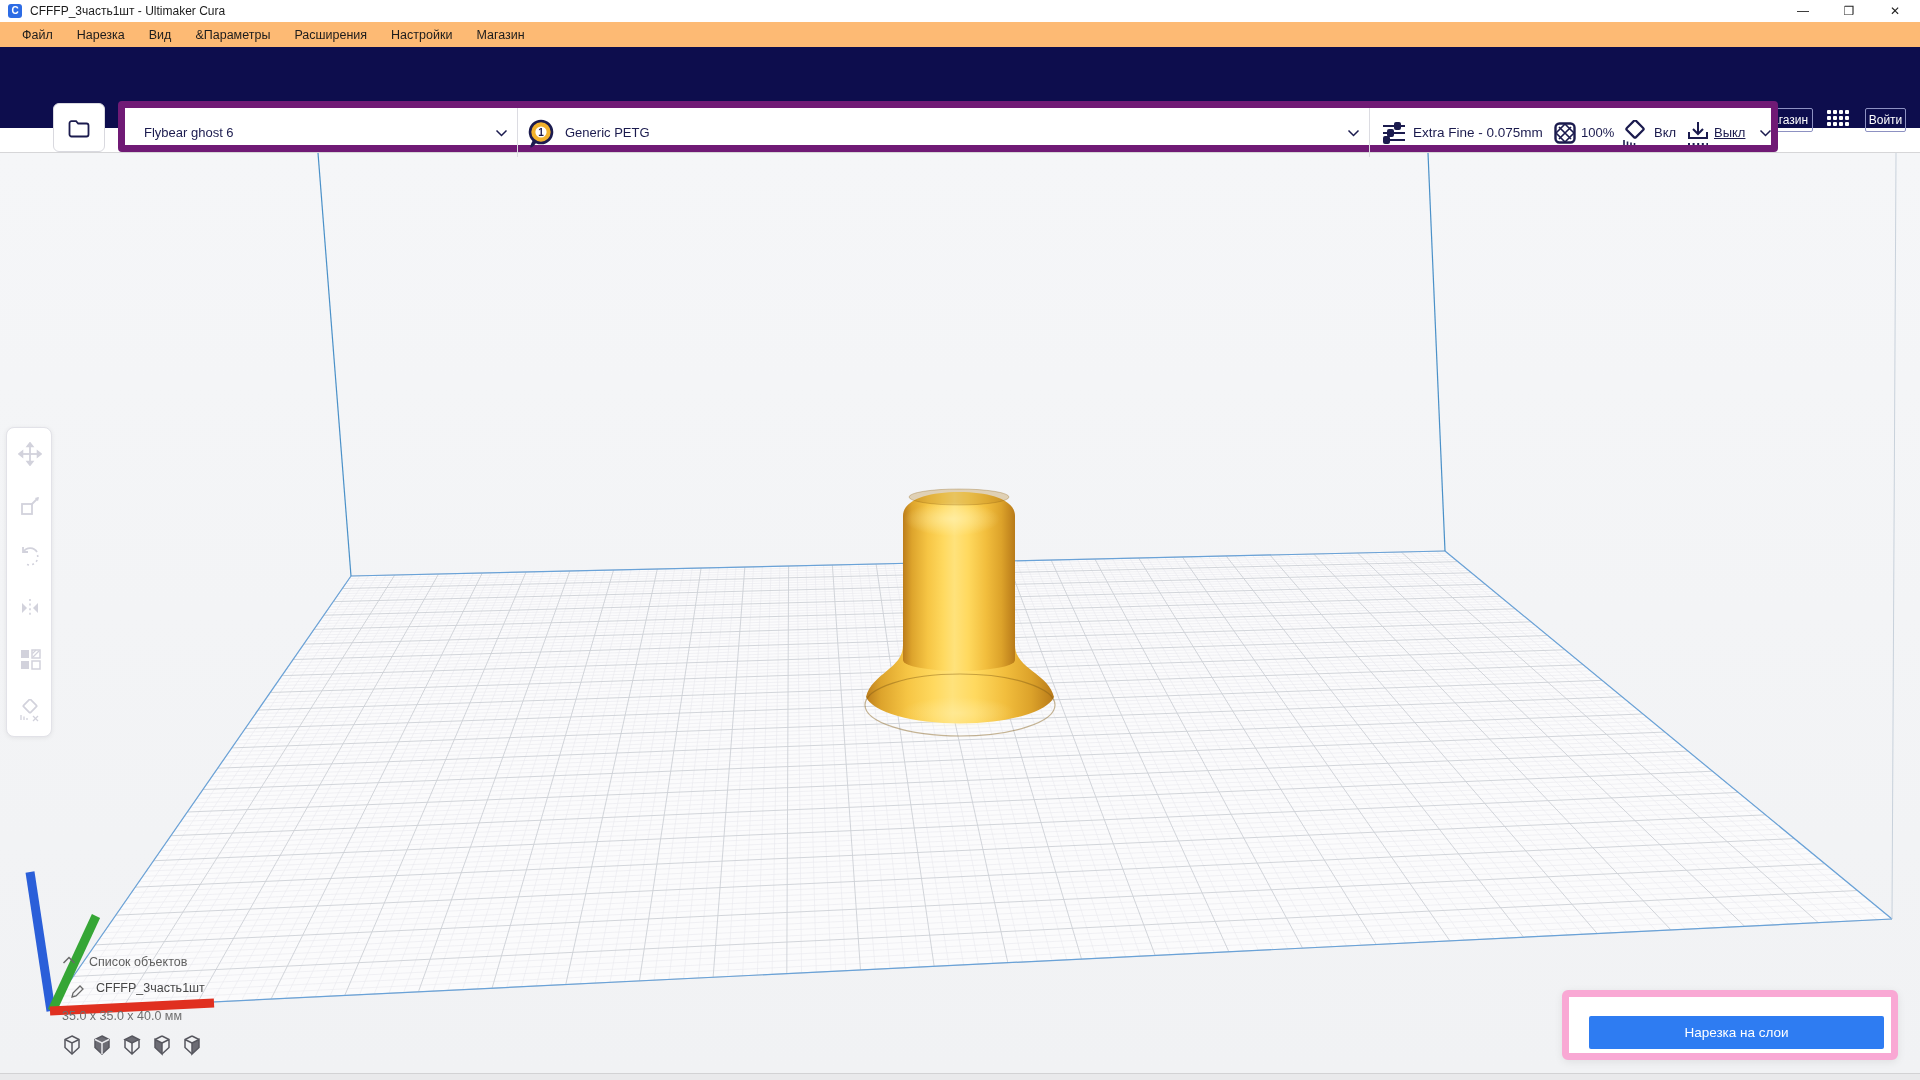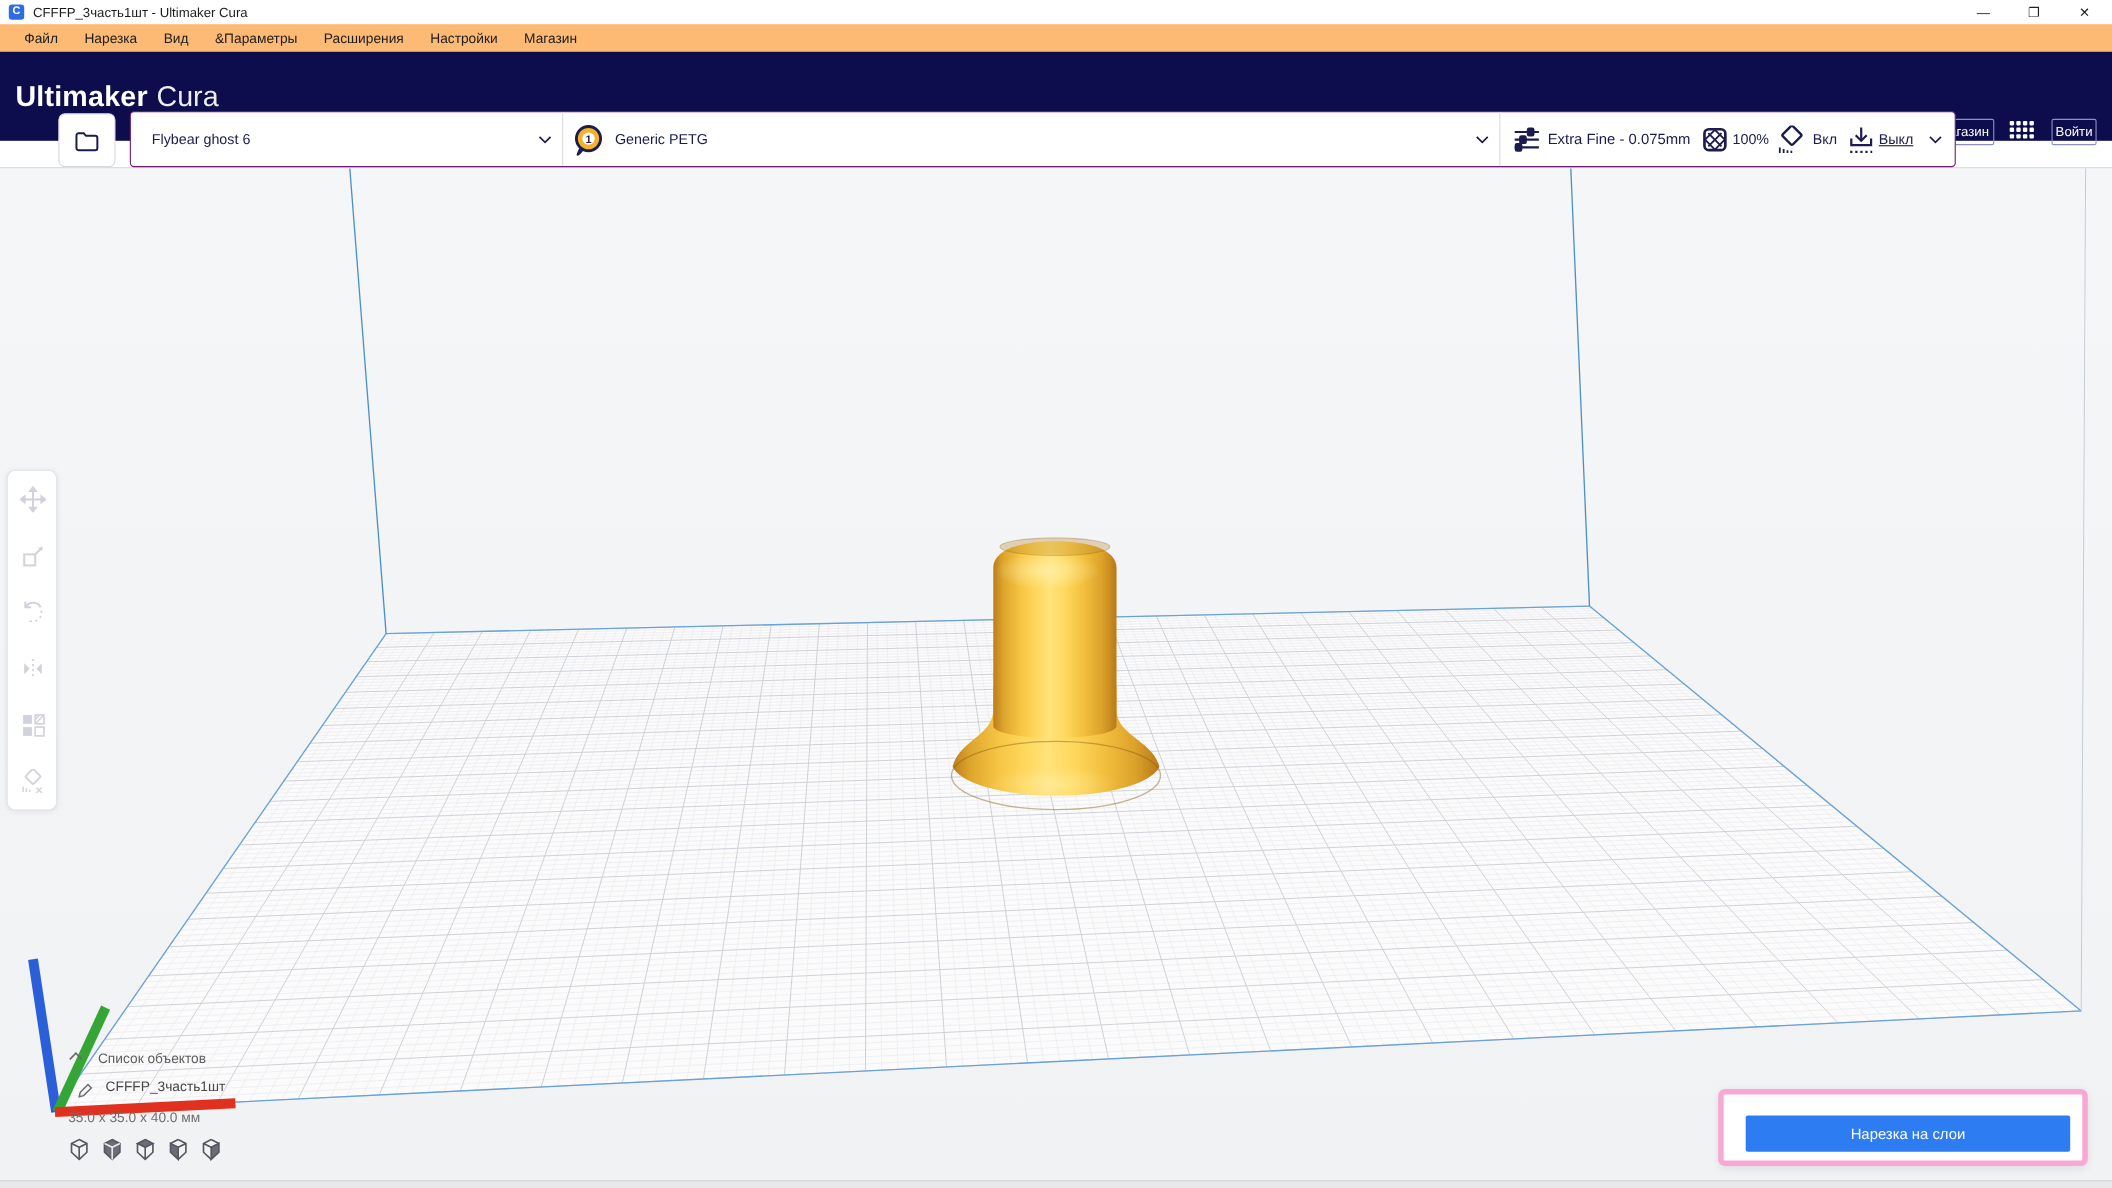--- a/index.html
+++ b/index.html
@@ -32,21 +32,21 @@
   #btn-marketplace { left:1757px; width:56px; }
   #btn-signin { left:1865px; width:41px; }
   #apps-icon { left:1827px; top:63px; width:22px; height:20px; display:grid;
     grid-template-columns:repeat(4,4px); grid-template-rows:repeat(3,4px); gap:2px; }
   #apps-icon i { background:#fff; border-radius:1px; }
 
   
   #chrome-line { left:0; top:152px; width:1920px; height:1px; background:#d6d6d8; z-index:5; }
   #folder-btn { left:53px; top:103px; width:52px; height:49px; background:#fff; border:1px solid #d9d9df;
     border-radius:6px; z-index:6; display:flex; align-items:center; justify-content:center; }
-  #configbar { left:118px; top:101px; width:1660px; height:51px; background:#fff; border:1px solid #701a75;
+  #configbar { left:118px; top:101px; width:1660px; height:51px; background:#fff; border:7px solid #701a75;
     border-radius:4px; z-index:6; }
   .cfg-text { top:0; height:49px; line-height:49px; font-size:13px; color:#1b1b4e; white-space:nowrap; }
   .cfg-div { top:0; width:1px; height:49px; background:#dcdce2; }
   .chev { top:21px; }
 
   
   #viewport { left:0; top:153px; width:1920px; height:920px; background:linear-gradient(#f5f6f8,#f1f2f4); }
   #scene { position:absolute; left:0; top:0; }
 
   
@@ -54,21 +54,21 @@
 
   
   #left-toolbar { left:6px; top:427px; width:46px; height:310px; background:#fff; border:1px solid #e2e2e8;
     border-radius:8px; box-shadow:0 1px 5px rgba(0,0,0,.07); z-index:4; }
   .lt-icon { position:absolute; left:11px; width:24px; height:24px; }
 
   
   .view-icon { position:absolute; top:1033px; width:24px; height:24px; }
 
   
-  #slice-panel { left:1562px; top:990px; width:336px; height:70px; background:#fff; border:5px solid #f9a8d4;
+  #slice-panel { left:1562px; top:990px; width:336px; height:70px; background:#fff; border:7px solid #f9a8d4;
     border-radius:6px; box-shadow:0 2px 8px rgba(0,0,0,.08); z-index:4; }
   #slice-btn { position:absolute; left:20px; top:19px; width:295px; height:33px; border:none; border-radius:2px;
     color:#fff; font-size:13.5px; font-family:"Liberation Sans",sans-serif; text-align:center; line-height:33px; }
 
   #bottom-strip { left:0; top:1073px; width:1920px; height:7px; background:#e9e9eb; border-top:1px solid #d2d2d4; }
 </style>
 </head>
 <body>
 
 <div id="titlebar" class="abs">
@@ -83,24 +83,20 @@
   <div class="menu-item">Файл</div>
   <div class="menu-item">Нарезка</div>
   <div class="menu-item">Вид</div>
   <div class="menu-item">&amp;Параметры</div>
   <div class="menu-item">Расширения</div>
   <div class="menu-item">Настройки</div>
   <div class="menu-item">Магазин</div>
 </div>
 
 <div id="header" class="abs" style="background: rgb(13, 13, 77);">
-  <div id="brand" class="abs">
-    <b>Ultimaker</b>
-    <span>Cura</span>
-  </div>
   <div id="tab-prepare" class="tab abs">ПОДГОТОВКА</div>
   <div id="tab-preview" class="tab abs">ПРЕДВАРИТЕЛЬНЫЙ ПРОСМОТР</div>
   <div id="tab-monitor" class="tab abs">МОНИТОР</div>
   <div id="btn-marketplace" class="hdr-btn abs">Магазин</div>
   <div id="apps-icon" class="abs">
     <i></i>
       <i></i>
       <i></i>
       <i></i>
       <i></i>

